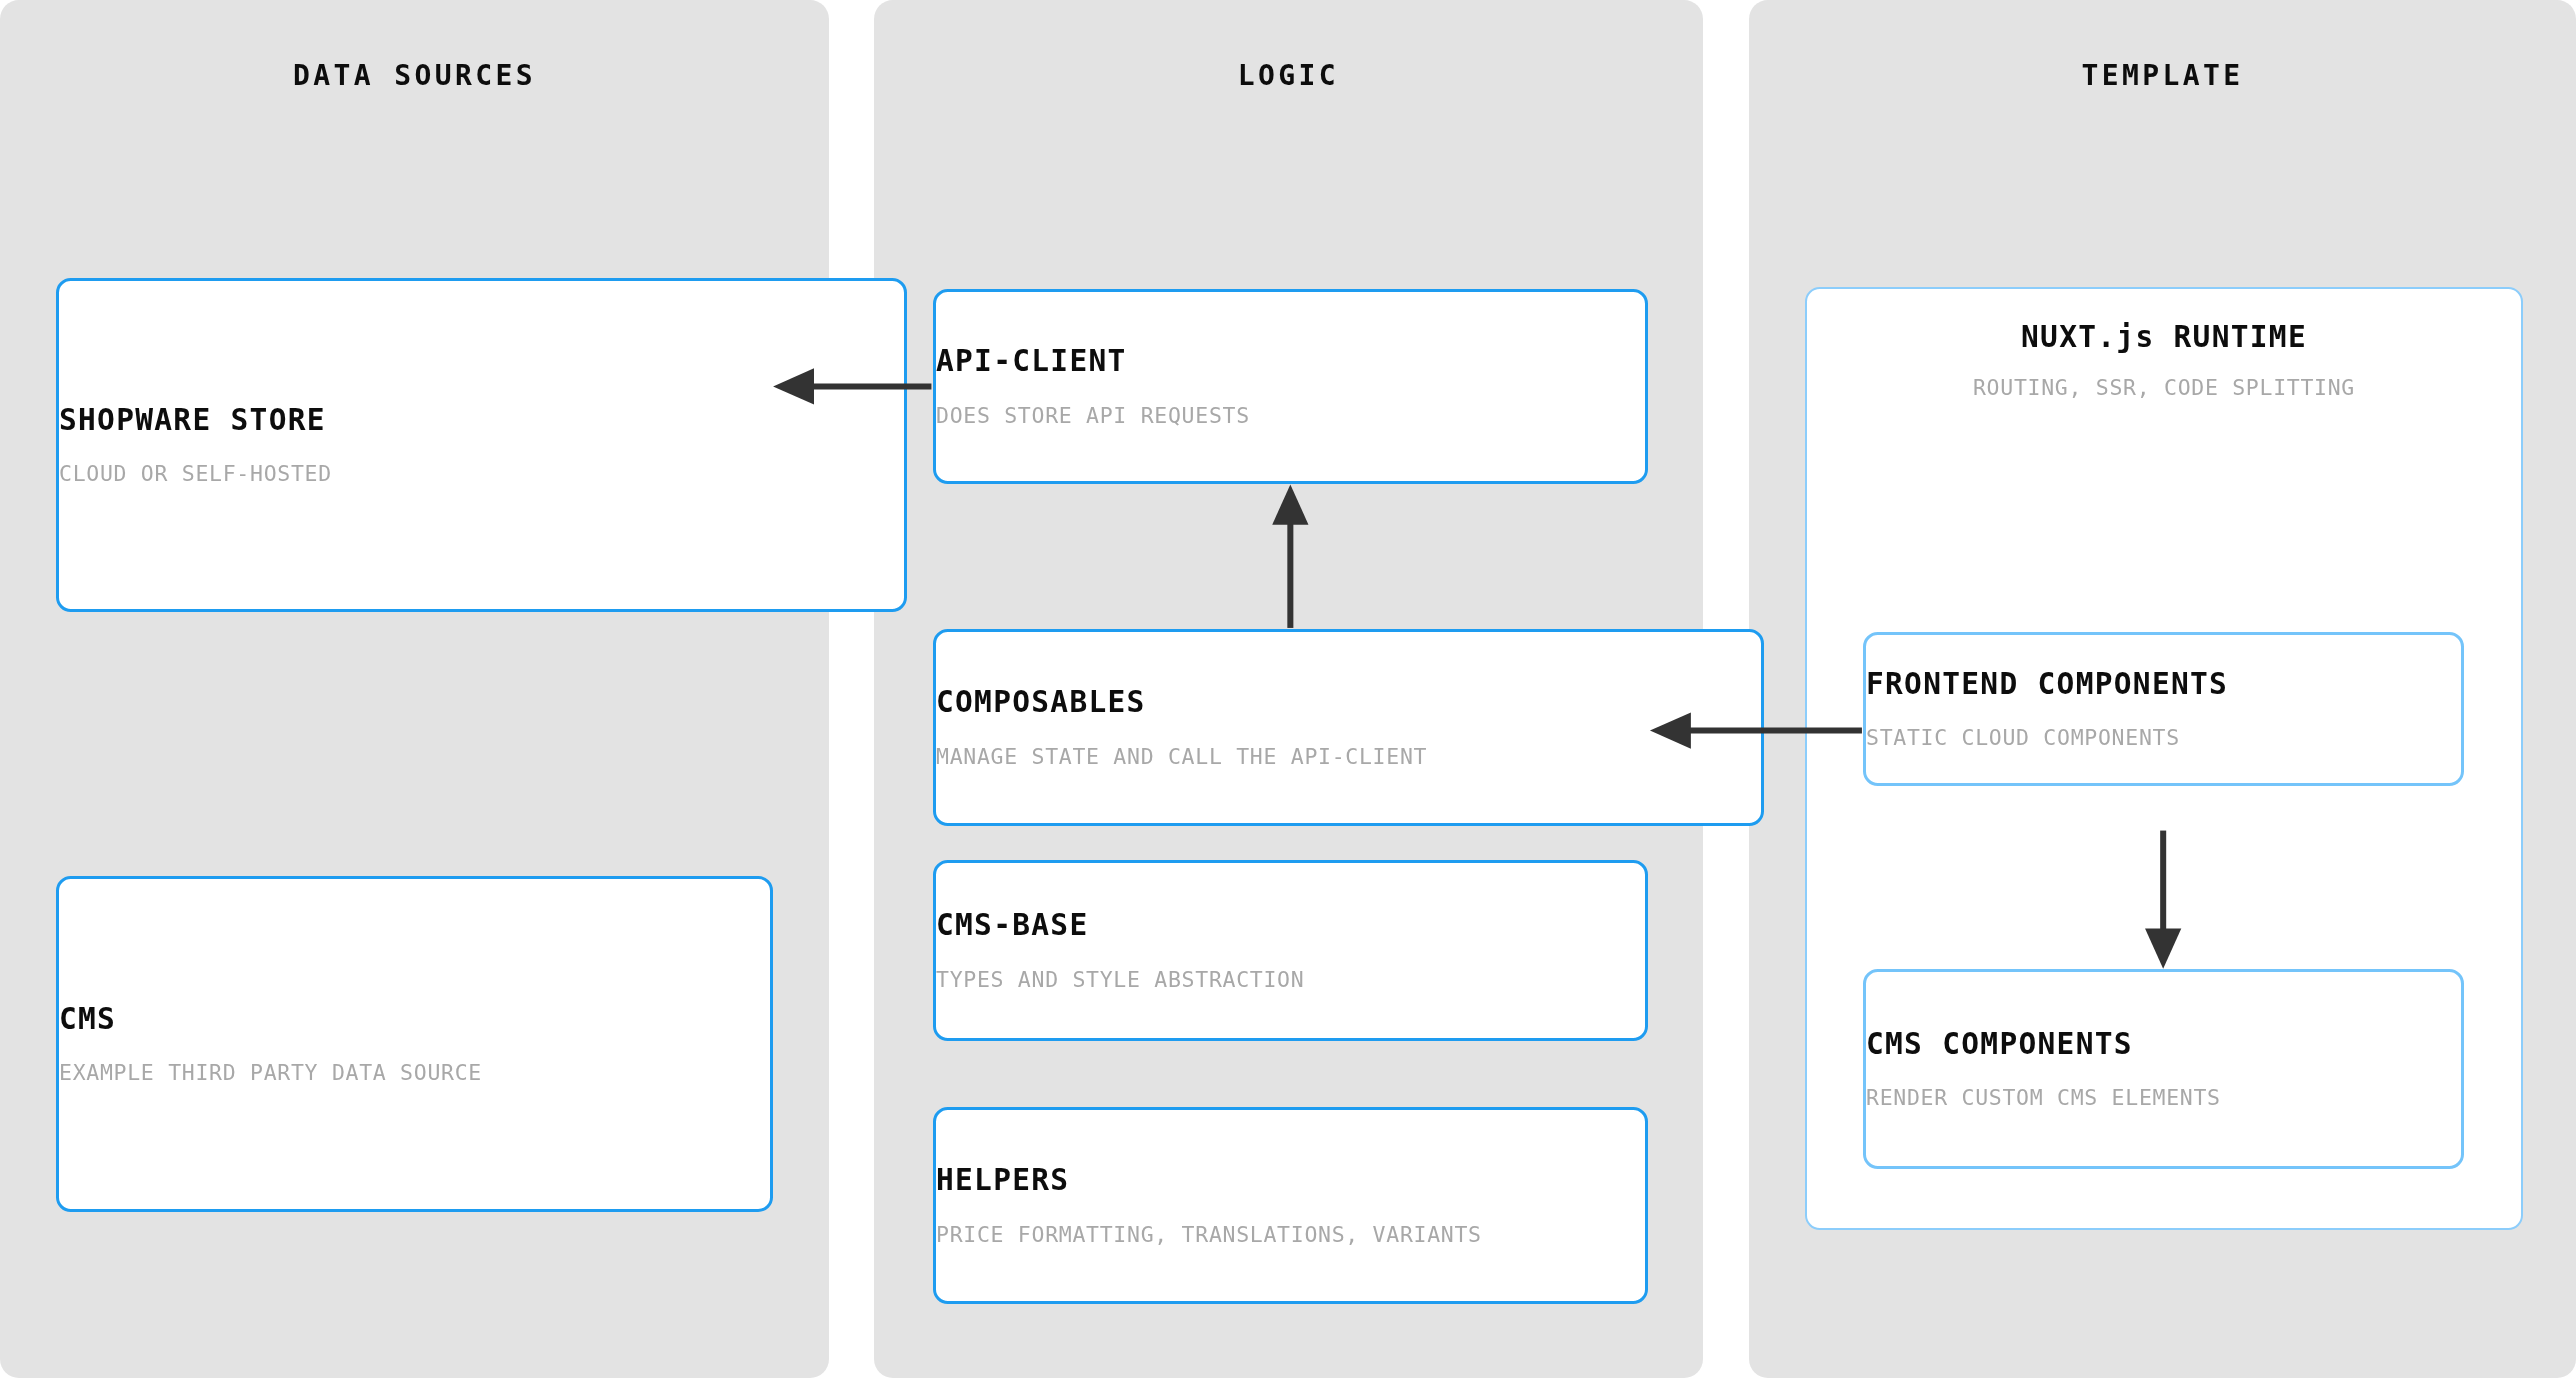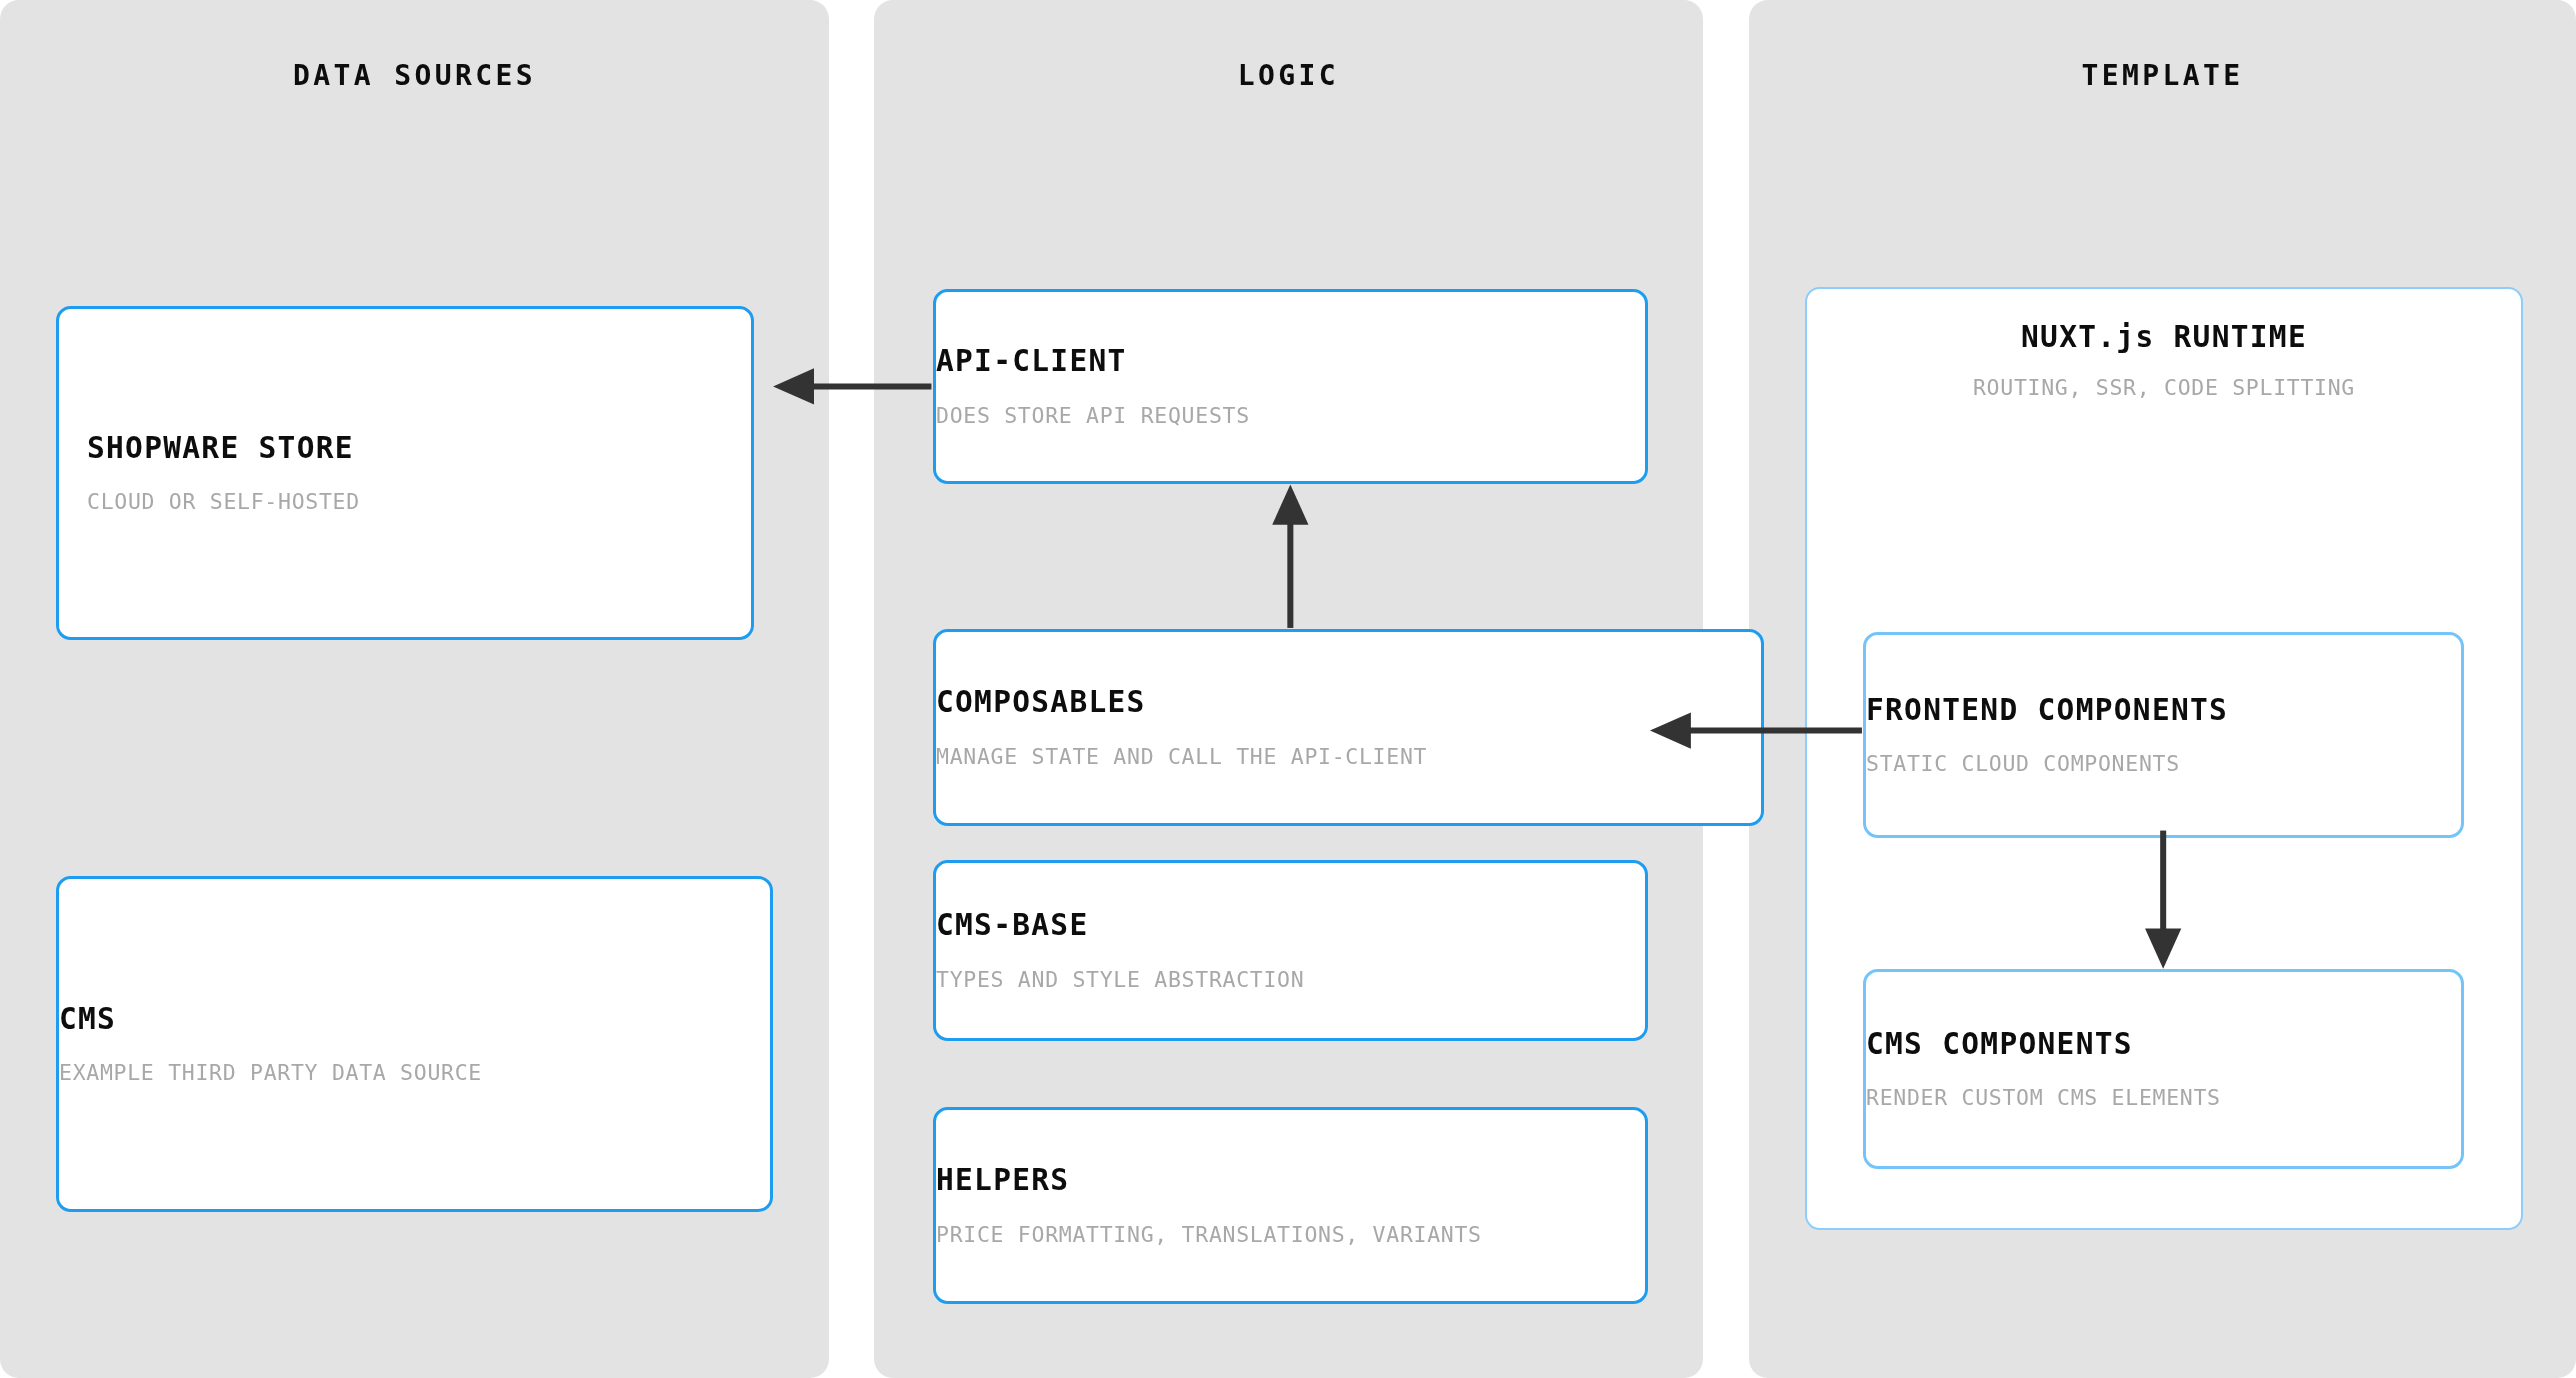--- a/index.html
+++ b/index.html
@@ -120,21 +120,21 @@
   </div>
 
   <div class="column col-logic">
     <div class="column-title">LOGIC</div>
   </div>
 
   <div class="column col-template">
     <div class="column-title">TEMPLATE</div>
   </div>
 
-  <div class="node" style="left:56px; top:306px; width:698px; height:334px;padding-left:28px;">
+  <div class="node" style="left:56px; top:278px; width:851px; height:334px;">
     <div class="node-title">SHOPWARE STORE</div>
     <div class="node-sub">CLOUD OR SELF-HOSTED</div>
   </div>
 
   <div class="node" style="left:56px; top:876px; width:717px; height:336px;">
     <div class="node-title">CMS</div>
     <div class="node-sub">EXAMPLE THIRD PARTY DATA SOURCE</div>
   </div>
 
   <div class="node" style="left:933px; top:289px; width:715px; height:195px;">
@@ -157,21 +157,21 @@
     <div class="node-sub">PRICE FORMATTING, TRANSLATIONS, VARIANTS</div>
   </div>
 
   <div class="node container" style="left:1805px; top:287px; width:718px; height:943px;">
     <div class="container-head">
       <div class="node-title">NUXT.js RUNTIME</div>
       <div class="node-sub">ROUTING, SSR, CODE SPLITTING</div>
     </div>
   </div>
 
-  <div class="node light" style="left:1863px; top:632px; width:601px; height:206px;">
+  <div class="node light" style="left:1863px; top:632px; width:601px; height:154px;">
     <div class="node-title">FRONTEND COMPONENTS</div>
     <div class="node-sub">STATIC CLOUD COMPONENTS</div>
   </div>
 
   <div class="node light" style="left:1863px; top:969px; width:601px; height:200px;">
     <div class="node-title">CMS COMPONENTS</div>
     <div class="node-sub">RENDER CUSTOM CMS ELEMENTS</div>
   </div>
 
   <svg id="arrows" viewBox="0 0 3839 2054">

